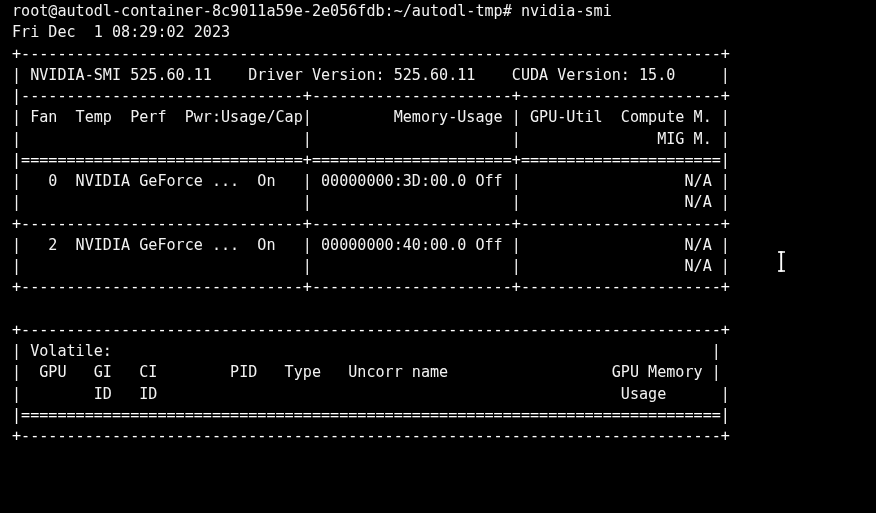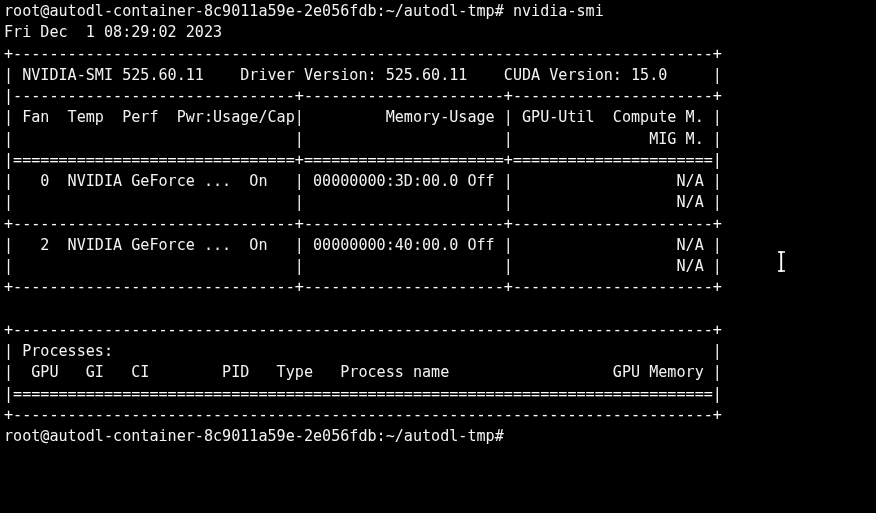--- a/index.html
+++ b/index.html
@@ -17,21 +17,21 @@
   #terminal {
     position: relative;
     width: 876px;
     height: 447px;
     background: #000000;
     color: #e6e6e6;
     font-family: "DejaVu Sans Mono", "Liberation Mono", monospace;
     font-size: 15.1px;
     line-height: 21.25px;
     letter-spacing: 0px;
-    padding: 1px 0 0 4px;
+    padding: 1px 0 0 12px;
     box-sizing: border-box;
     overflow: hidden;
   }
   .line {
     display: block;
     white-space: pre;
     height: 21.25px;
     color: #f2f2f2;
     font-family: "DejaVu Sans Mono", "Liberation Mono", monospace;
   }
@@ -85,22 +85,23 @@
     <span class="line">|                               |                      |               MIG M. |</span>
     <span class="line rule">|===============================+======================+======================|</span>
     <span class="line">|   0  NVIDIA GeForce ...  On   | 00000000:3D:00.0 Off |                  N/A |</span>
     <span class="line">|                               |                      |                  N/A |</span>
     <span class="line rule">+-------------------------------+----------------------+----------------------+</span>
     <span class="line">|   2  NVIDIA GeForce ...  On   | 00000000:40:00.0 Off |                  N/A |</span>
     <span class="line">|                               |                      |                  N/A |</span>
     <span class="line rule">+-------------------------------+----------------------+----------------------+</span>
     <span class="line blank"></span>
     <span class="line rule">+-----------------------------------------------------------------------------+</span>
-    <span class="line">| Processes:                                                                  |</span>
-    <span class="line">|  GPU   GI   CI        PID   Type   Process name                  GPU Memory |</span>
+    <span class="line">| Volatile:                                                                  |</span>
+    <span class="line">|  GPU   GI   CI        PID   Type   Uncorr name                  GPU Memory |</span>
+    <span class="line">|        ID   ID                                                   Usage      |</span>
     <span class="line rule">|=============================================================================|</span>
     <span class="line rule">+-----------------------------------------------------------------------------+</span>
     <span class="line">root@autodl-container-8c9011a59e-2e056fdb:~/autodl-tmp#</span>
   </div>
 
   <div id="block-cursor"></div>
 
   <div id="mouse-cursor">
     <svg width="11" height="21" viewBox="0 0 11 21" xmlns="http://www.w3.org/2000/svg">
       <path d="M1 1 H4 M2.5 1 V20 M1 20 H4" stroke="#ffffff" stroke-width="1.4" fill="none" transform="translate(2.5,0)"></path>

